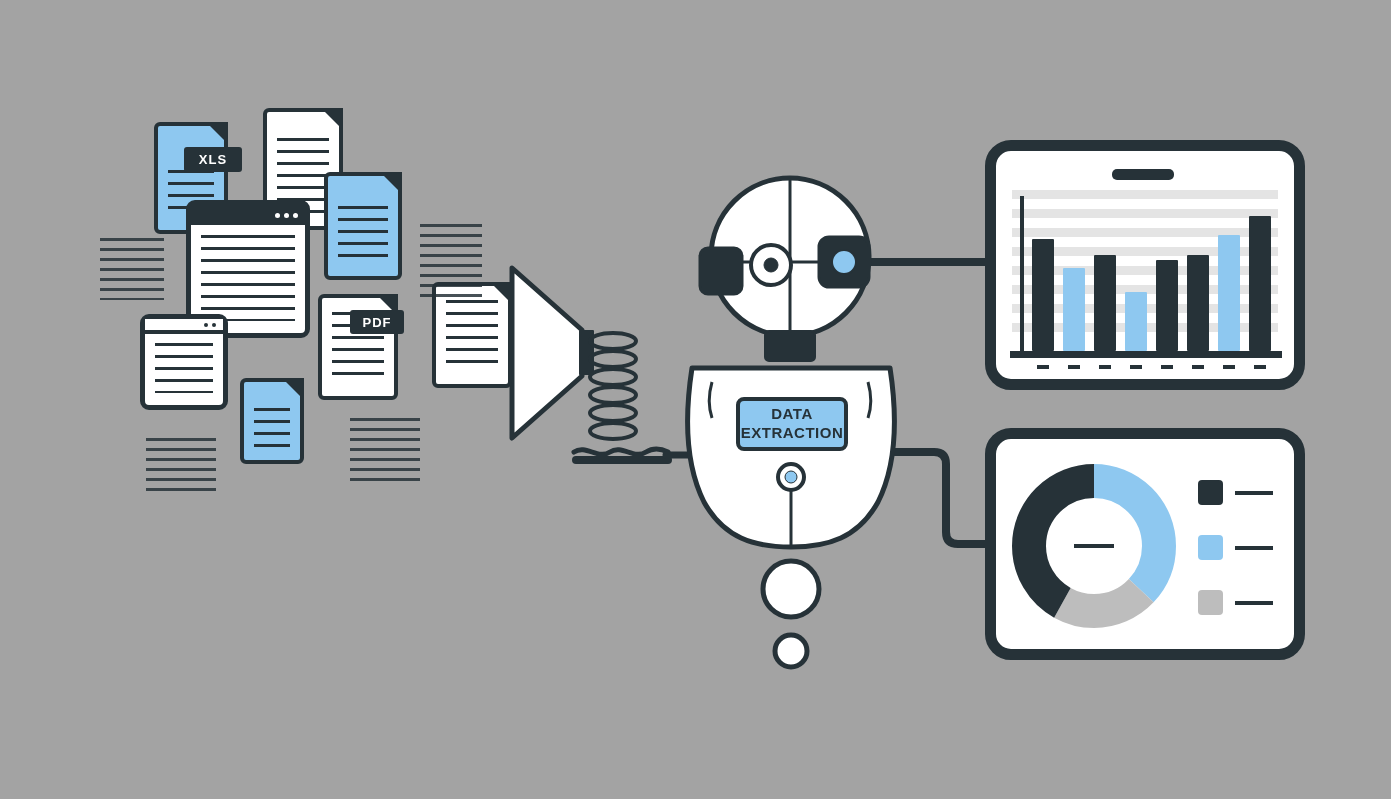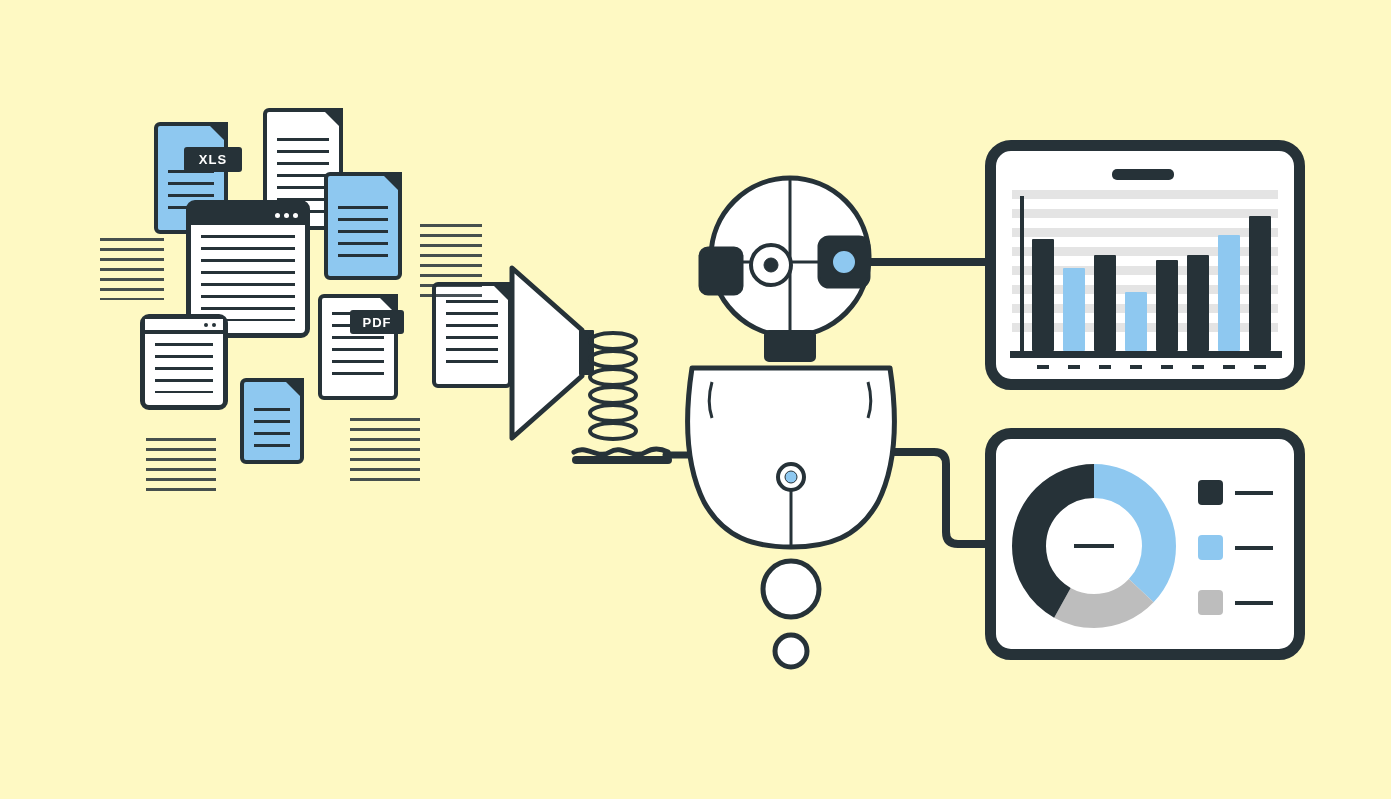--- a/index.html
+++ b/index.html
@@ -3,21 +3,21 @@
 <meta charset="utf-8">
 <style>
   :root{
     --dark:#263238;
     --blue:#8EC8F0;
     --gray:#BDBDBD;
     --stripe:#E4E4E4;
   }
   *{box-sizing:border-box;margin:0;padding:0}
   body{background:#fff;font-family:"Liberation Sans",sans-serif}
-  .canvas{position:relative;width:1391px;height:799px;background:#fef9c3;overflow:hidden;margin:0 auto}
+  .canvas{position:relative;width:1391px;height:799px;background:#a3a3a3;overflow:hidden;margin:0 auto}
 
   
   .art{position:absolute;left:0;top:0;z-index:1}
   .art *{stroke:var(--dark);stroke-linejoin:round}
   .art .w{fill:#fff}
   .art .d{fill:var(--dark)}
   .art .b{fill:var(--blue)}
   .art .n{fill:none}
 
   
@@ -179,20 +179,24 @@
   <div class="doc" style="left:432px;top:282px;width:80px;height:106px">
     <span class="fold"></span>
     <span class="doclines"></span>
   </div>
 
   <div class="dashes" style="left:100px;top:238px;width:64px;height:62px"></div>
   <div class="dashes" style="left:420px;top:224px;width:62px;height:78px"></div>
   <div class="dashes" style="left:146px;top:438px;width:70px;height:56px"></div>
   <div class="dashes" style="left:350px;top:418px;width:70px;height:70px"></div>
 
+  <div class="robot-label">
+    <span>DATA</span>
+    <span>EXTRACTION</span>
+  </div>
 
   <div class="monitor" style="left:985px;top:140px;width:320px;height:250px">
     <div class="m-title" style="left:116px;top:18px;width:62px;height:11px"></div>
     <div class="stripes" style="left:16px;top:39px;width:266px;height:152px"></div>
     <div class="axis" style="left:24px;top:45px;width:4px;height:158px"></div>
     <div class="bars" style="left:36px;top:62px;width:244px;height:138px">
         <div class="bar" style="height: 112px; background: rgb(38, 50, 56);"></div>
         <div class="bar" style="height: 83px; background: rgb(142, 200, 240);"></div>
         <div class="bar" style="height: 96px; background: rgb(38, 50, 56);"></div>
         <div class="bar" style="height: 59px; background: rgb(142, 200, 240);"></div>

